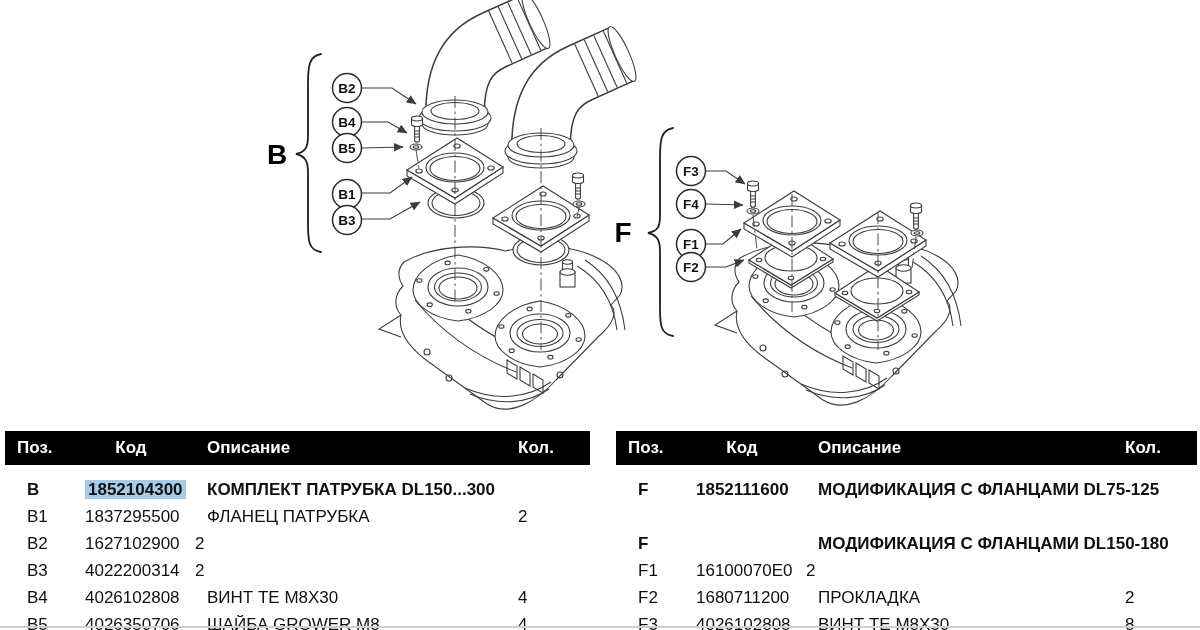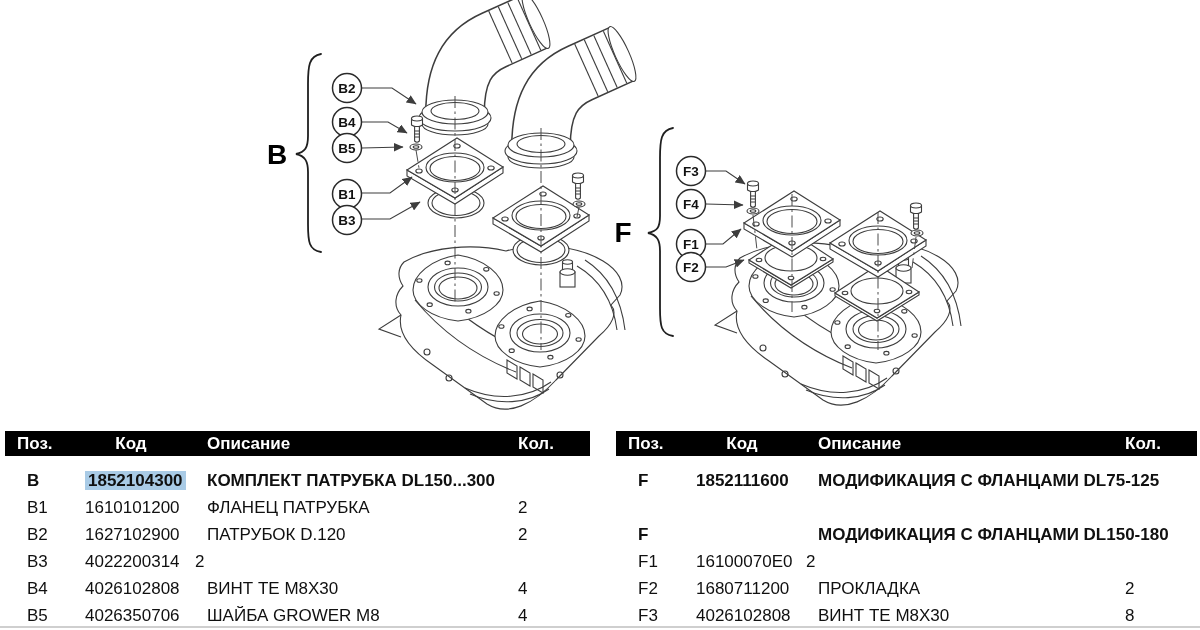--- a/index.html
+++ b/index.html
@@ -14,21 +14,21 @@
   .tubeI{fill:none;stroke:#ffffff;stroke-width:57;}
   .cl{fill:none;stroke:#4a4a4a;stroke-width:1;stroke-dasharray:12 3.5 2.5 3.5;}
   .ld{fill:none;stroke:#3d3d3d;stroke-width:1.1;marker-end:url(#arr);}
   .co{fill:#fff;stroke:#2a2a2a;stroke-width:1.5;}
   .ct{font:bold 13.5px "Liberation Sans",sans-serif;text-anchor:middle;fill:#111;}
   .gl{font:bold 28px "Liberation Sans",sans-serif;text-anchor:middle;fill:#000;}
   .br{fill:none;stroke:#1f1f1f;stroke-width:1.8;stroke-linecap:round;}
 
   
   .ptable{position:absolute;top:431px;font-size:17px;}
-  .ptable .thead{height:25px;background:#000;color:#fff;font-weight:bold;
+  .ptable .thead{height:34px;background:#000;color:#fff;font-weight:bold;
       display:grid;grid-template-columns:62px 128px 1fr 72px;align-items:center;}
   .ptable .row{height:27px;display:grid;grid-template-columns:62px 128px 1fr 72px;align-items:center;}
   .ptable .rows{margin-top:11px;}
   .thead .c-pos{padding-left:12px;}
   .row .c-pos{padding-left:22px;}
   .thead .c-code{text-align:center;}
   .row .c-code{padding-left:18px;}
   .c-desc{padding-left:12px;white-space:nowrap;}
   .c-qty{}
   .thead .c-qty{padding-right:6px;}
@@ -253,28 +253,27 @@
     </header>
     <div class="rows">
       <div class="row b">
         <span class="c-pos">B</span>
         <span class="c-code"><span class="hl">1852104300</span></span>
         <span class="c-desc">КОМПЛЕКТ ПАТРУБКА DL150...300</span>
         <span class="c-qty"></span>
       </div>
       <div class="row">
         <span class="c-pos">B1</span>
-        <span class="c-code">1610101200</span>
+        <span class="c-code">1837295500</span>
         <span class="c-desc">ФЛАНЕЦ ПАТРУБКА</span>
         <span class="c-qty">2</span>
       </div>
       <div class="row">
         <span class="c-pos">B2</span>
         <span class="c-code">1627102900</span>
-        <span class="c-desc">ПАТРУБОК D.120</span>
         <span class="c-qty">2</span>
       </div>
       <div class="row">
         <span class="c-pos">B3</span>
         <span class="c-code">4022200314</span>
         <span class="c-qty">2</span>
       </div>
       <div class="row">
         <span class="c-pos">B4</span>
         <span class="c-code">4026102808</span>

